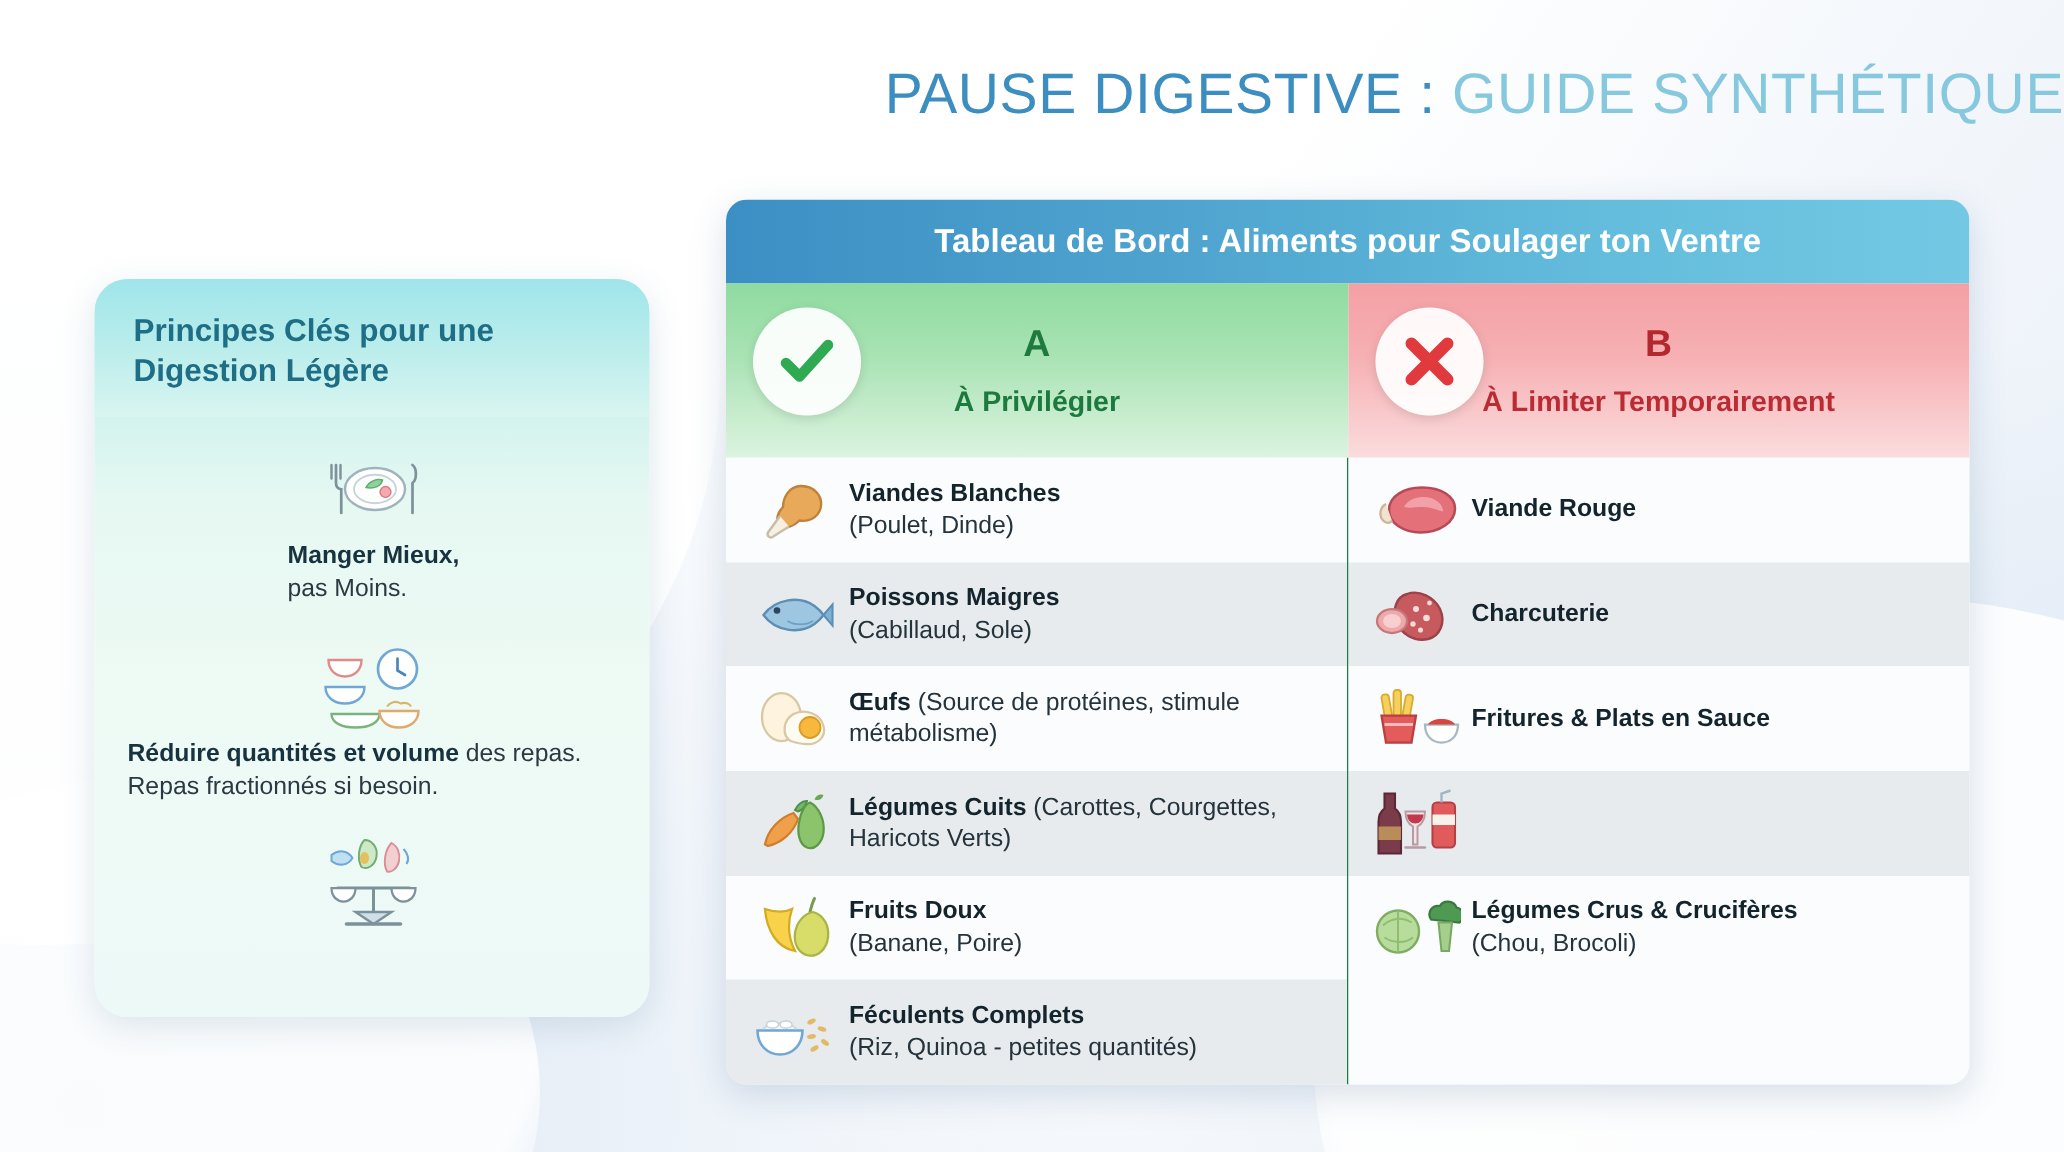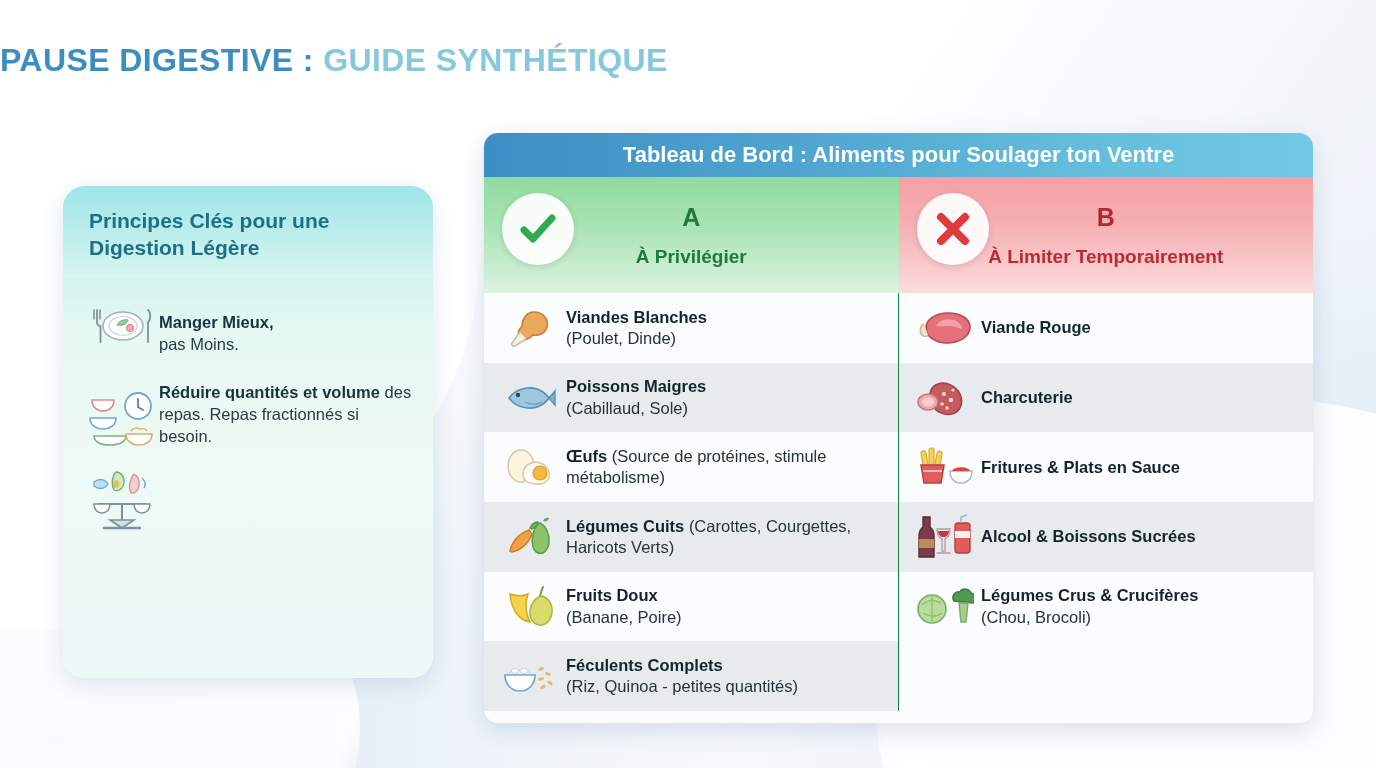--- a/index.html
+++ b/index.html
@@ -44,23 +44,23 @@
     left: -160px; bottom: -170px;
     background: radial-gradient(circle at 60% 35%, rgba(255,255,255,0.85) 50%, rgba(216,231,246,0.5) 64%, rgba(255,255,255,0) 72%);
   }
 
   
   #title {
     position: absolute;
     top: 42px;
     left: 0;
     width: 100%;
-    text-align: left;
-    font-size: 32px;
-    font-weight: bold;
+    text-align: right;
+    font-size: 38px;
+    font-weight: normal;
     letter-spacing: 0.4px;
     white-space: nowrap;
   }
   #title .t-main { color: #3d8ec0; }
   #title .t-sub  { color: #86c8de; }
 
   
   #left-card {
     position: absolute;
     left: 63px;
@@ -78,22 +78,23 @@
     font-size: 21px;
     font-weight: bold;
     line-height: 1.28;
     background: linear-gradient(180deg, #9fe5ea 0%, #bdeeec 55%, #d9f5f1 100%);
   }
   #left-body {
     padding: 16px 20px 10px 22px;
   }
   .principle {
     display: flex;
-    align-items: flex-end;
+    align-items: center;
     margin-bottom: 22px;
+    flex-direction: column;
   }
   .principle:last-child { margin-bottom: 0; }
   .p-icon {
     width: 74px;
     min-width: 74px;
     height: 62px;
     display: flex;
     align-items: center;
     justify-content: center;
   }
@@ -111,21 +112,21 @@
     left: 484px;
     top: 133px;
     width: 829px;
     height: 590px;
     border-radius: 14px;
     overflow: hidden;
     box-shadow: 0 7px 24px rgba(50,90,130,0.18);
     background: #fafcfe;
   }
   #table-header {
-    height: 44px;
+    height: 56px;
     display: flex;
     align-items: center;
     justify-content: center;
     color: #ffffff;
     font-size: 22px;
     font-weight: bold;
     background: linear-gradient(90deg, #3c8fc4 0%, #4fa5cf 38%, #63bcdc 70%, #73c9e4 100%);
   }
   #col-heads {
     display: flex;
@@ -461,23 +462,20 @@
               <path d="M8 4h7v10c3 2 4 5 4 9v21H4V23c0-4 1-7 4-9z" fill="#7a3b4a" stroke="#5a2836" stroke-width="1.4"></path>
               <rect x="4" y="26" width="15" height="9" fill="#c9a15e" opacity="0.8"></rect>
               <path d="M22 16h13c0 6-3 9-5 10v12h-3V26c-2-1-5-4-5-10z" fill="#f2e3e6" stroke="#b99aa2" stroke-width="1.3"></path>
               <path d="M23 18h11c-0.4 4-2.6 6-5.5 6S23.4 22 23 18z" fill="#c0394f"></path>
               <path d="M22 40h13" stroke="#b99aa2" stroke-width="1.6" stroke-linecap="round"></path>
               <rect x="40" y="10" width="15" height="30" rx="3" fill="#e05b5b" stroke="#b34144" stroke-width="1.4"></rect>
               <rect x="40" y="18" width="15" height="7" fill="#f7f2ea"></rect>
               <path d="M46 10V4l6-2" stroke="#9fb6c2" stroke-width="1.6" fill="none"></path>
             </svg>
           </div>
-          <div class="cell-text">
-            <b>Alcool &amp; Boissons Sucrées</b>
-          </div>
         </div>
 
         <div class="cell plain">
           <div class="cell-icon">
             <svg width="58" height="44" viewBox="0 0 58 44">
               <circle cx="16" cy="24" r="14" fill="#b8dc9b" stroke="#7fae63" stroke-width="1.6"></circle>
               <path d="M6 20c5-5 13-6 19-2M7 28c6 4 14 4 19 0M16 10v28" stroke="#8fbd72" stroke-width="1.3" fill="none"></path>
               <path d="M38 16c-3-5 1-10 6-9 2-4 9-4 11 1 5 1 6 7 2 10z" fill="#4f9a52" stroke="#3a7a3e" stroke-width="1.5"></path>
               <path d="M43 18h9l-2 19h-5z" fill="#a7cf8c" stroke="#7aa866" stroke-width="1.4"></path>
             </svg>

